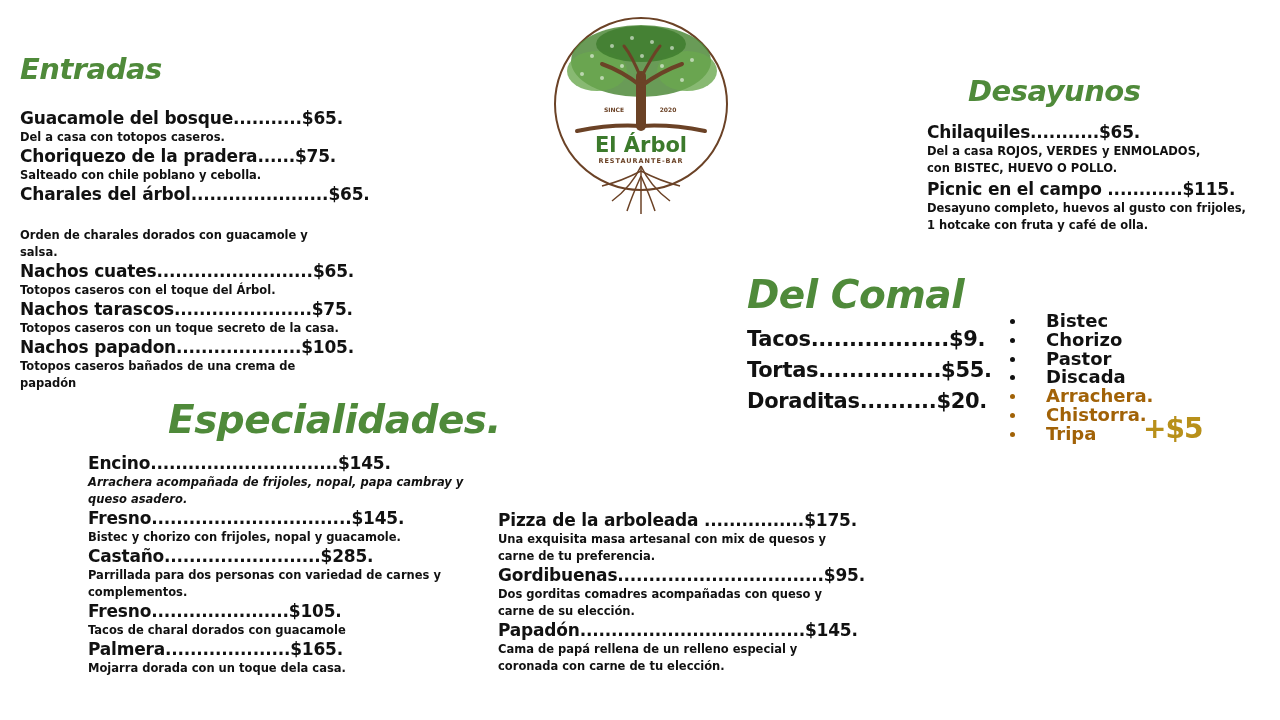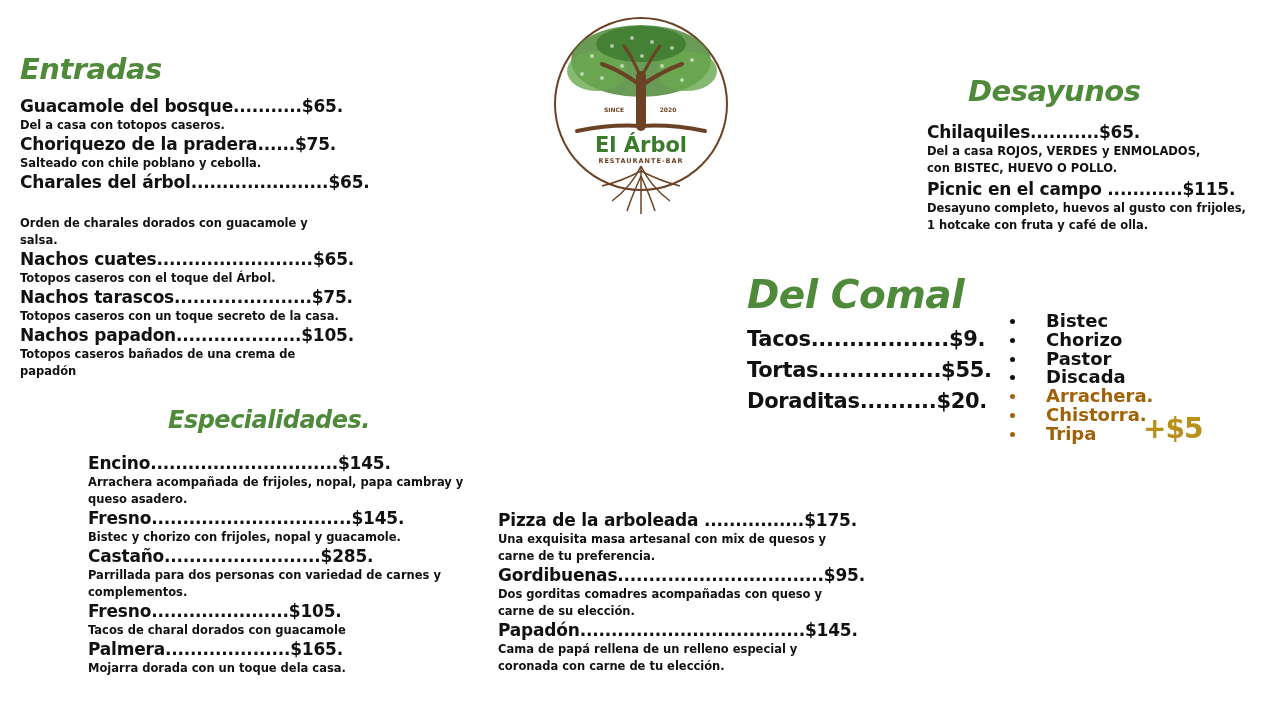--- a/index.html
+++ b/index.html
@@ -13,21 +13,21 @@
   .bullet-list { list-style:none; margin:0; padding:0; }
   .bullet-list li { position:relative; font-weight:bold; font-size:18px; line-height:18.8px; padding-left:36px; }
   .bullet-list li .dot { position:absolute; left:0; top:7px; width:5px; height:5px; border-radius:50%; background:currentColor; }
   .gold { color:#a16207; }
   .plus5 { color:#b8901a; font-weight:bold; font-size:28px; letter-spacing:-1px; }
 </style>
 </head>
 <body>
 
 <section class="abs" style="left:20px; top:50px; width:330px;">
-  <div class="heading" style="font-size:29px; line-height:38px; margin-bottom:8px;">Entradas</div>
+  <div class="heading" style="font-size:29px; line-height:38px; margin-bottom:20px;">Entradas</div>
   <div>
     <div>
       <div class="item-title"><span>Guacamole del bosque</span><span>...........</span><span>$65.</span></div>
       <div class="item-desc">Del a casa con totopos caseros.</div>
     </div>
     <div>
       <div class="item-title"><span>Choriquezo de la pradera</span><span>......</span><span>$75.</span></div>
       <div class="item-desc">Salteado con chile poblano y cebolla.</div>
     </div>
     <div>
@@ -124,26 +124,26 @@
   <li><span class="dot"></span><span>Bistec</span></li>
   <li><span class="dot"></span><span>Chorizo</span></li>
   <li><span class="dot"></span><span>Pastor</span></li>
   <li><span class="dot"></span><span>Discada</span></li>
   <li class="gold"><span class="dot"></span><span>Arrachera.</span></li>
   <li class="gold"><span class="dot"></span><span>Chistorra.</span></li>
   <li class="gold"><span class="dot"></span><span>Tripa</span></li>
 </ul>
 <div class="abs plus5" style="left:1143px; top:412px;">+$5</div>
 
-<div class="abs heading" style="left:168px; top:401px; font-size:24px; line-height:38px;">Especialidades.</div>
+<div class="abs heading" style="left:168px; top:401px; font-size:39px; line-height:38px;">Especialidades.</div>
 
 <section class="abs" style="left:88px; top:453px; width:390px;">
   <div>
     <div class="item-title"><span>Encino</span><span>..............................</span><span>$145.</span></div>
-    <div class="item-desc" style="width:385px;">Arrachera acompañada de frijoles, nopal, papa cambray y queso asadero.</div>
+    <div class="item-desc" style="width:385px;font-style:italic;">Arrachera acompañada de frijoles, nopal, papa cambray y queso asadero.</div>
   </div>
   <div>
     <div class="item-title"><span>Fresno</span><span>................................</span><span>$145.</span></div>
     <div class="item-desc">Bistec y chorizo con frijoles, nopal y guacamole.</div>
   </div>
   <div>
     <div class="item-title"><span>Castaño</span><span>.........................</span><span>$285.</span></div>
     <div class="item-desc" style="width:360px;">Parrillada para dos personas con variedad de carnes y complementos.</div>
   </div>
   <div>

